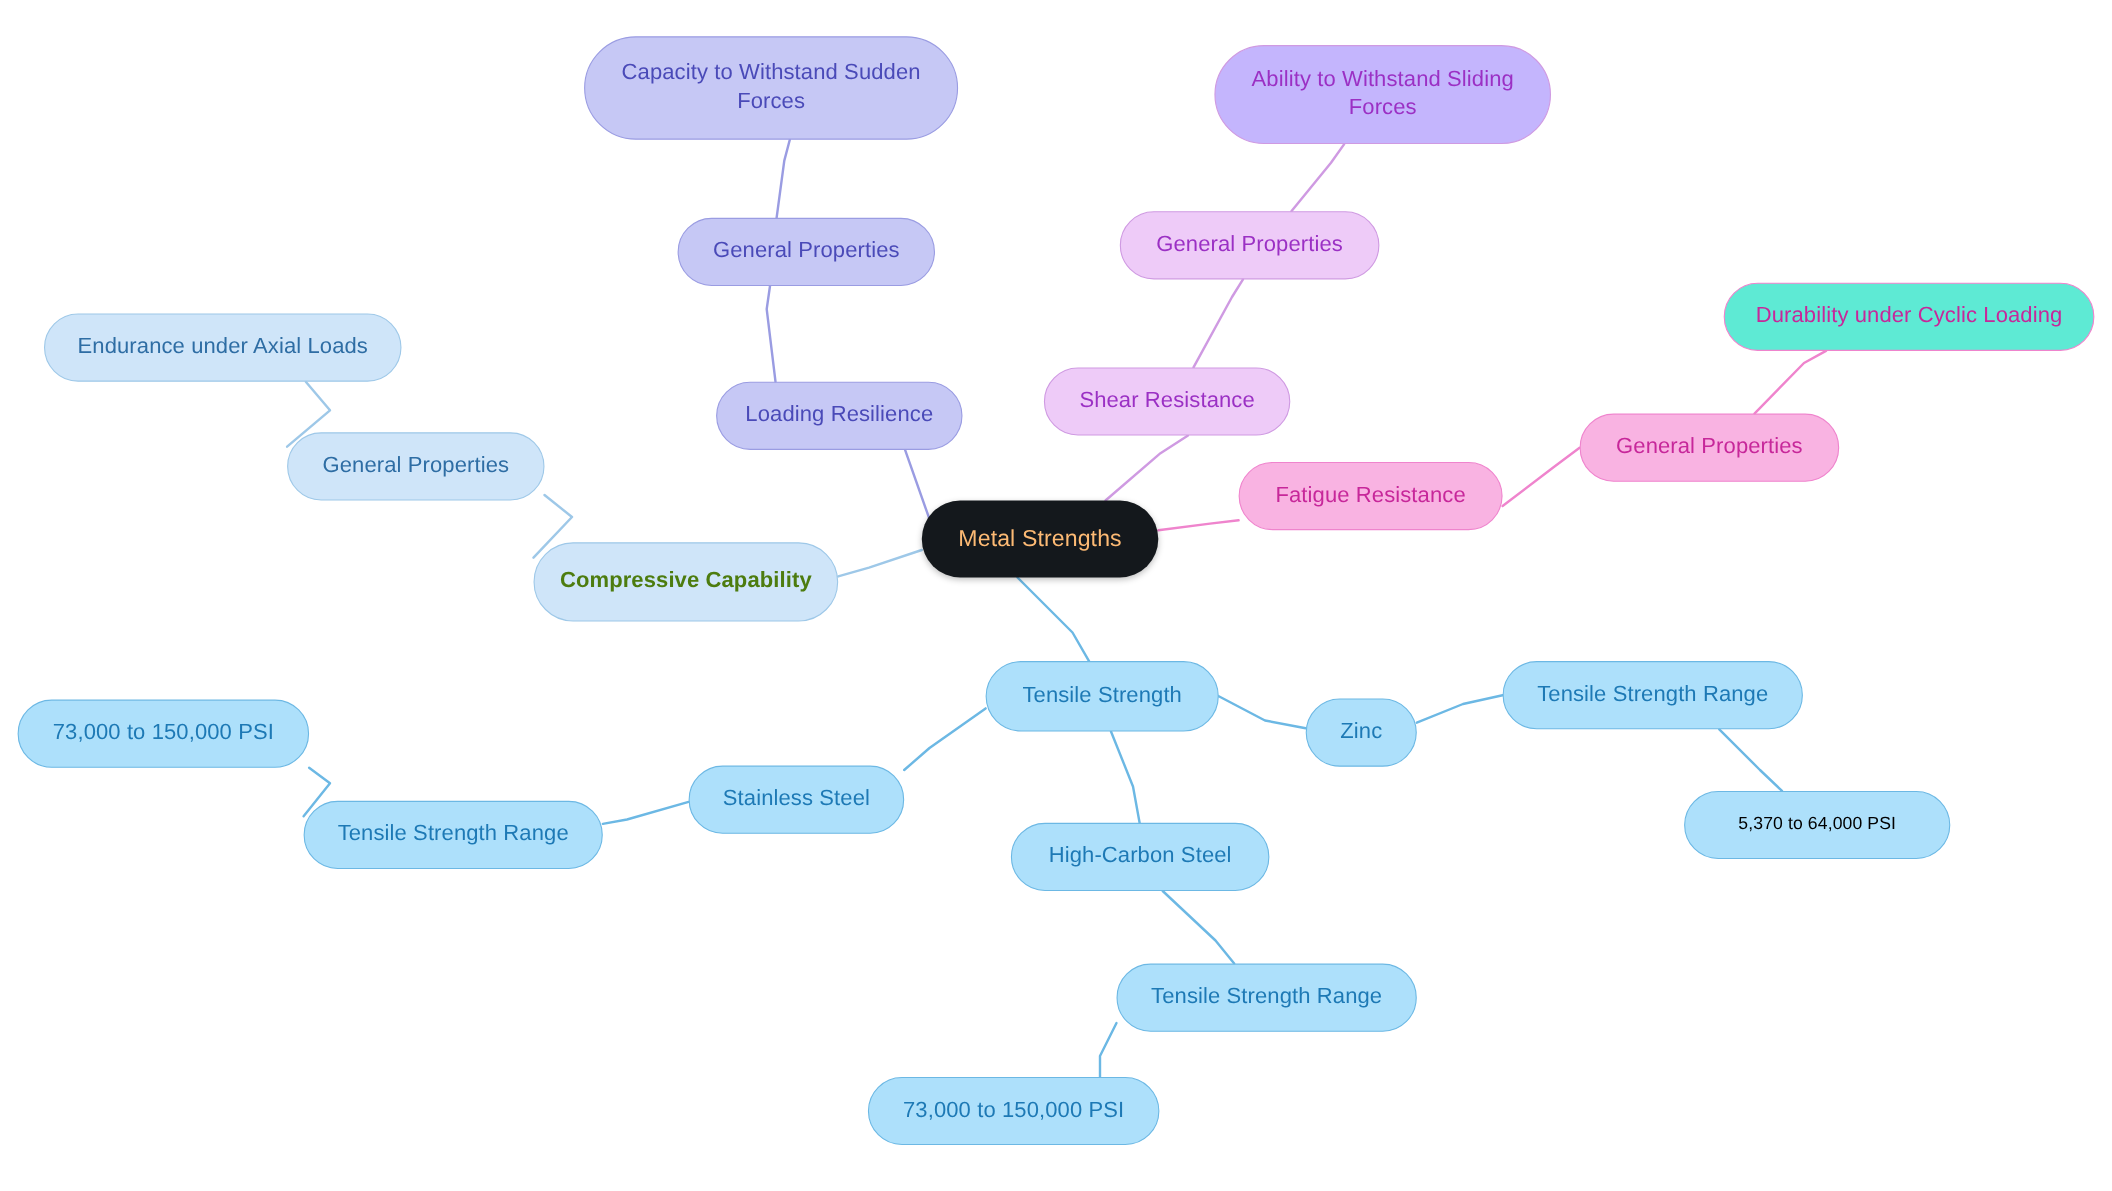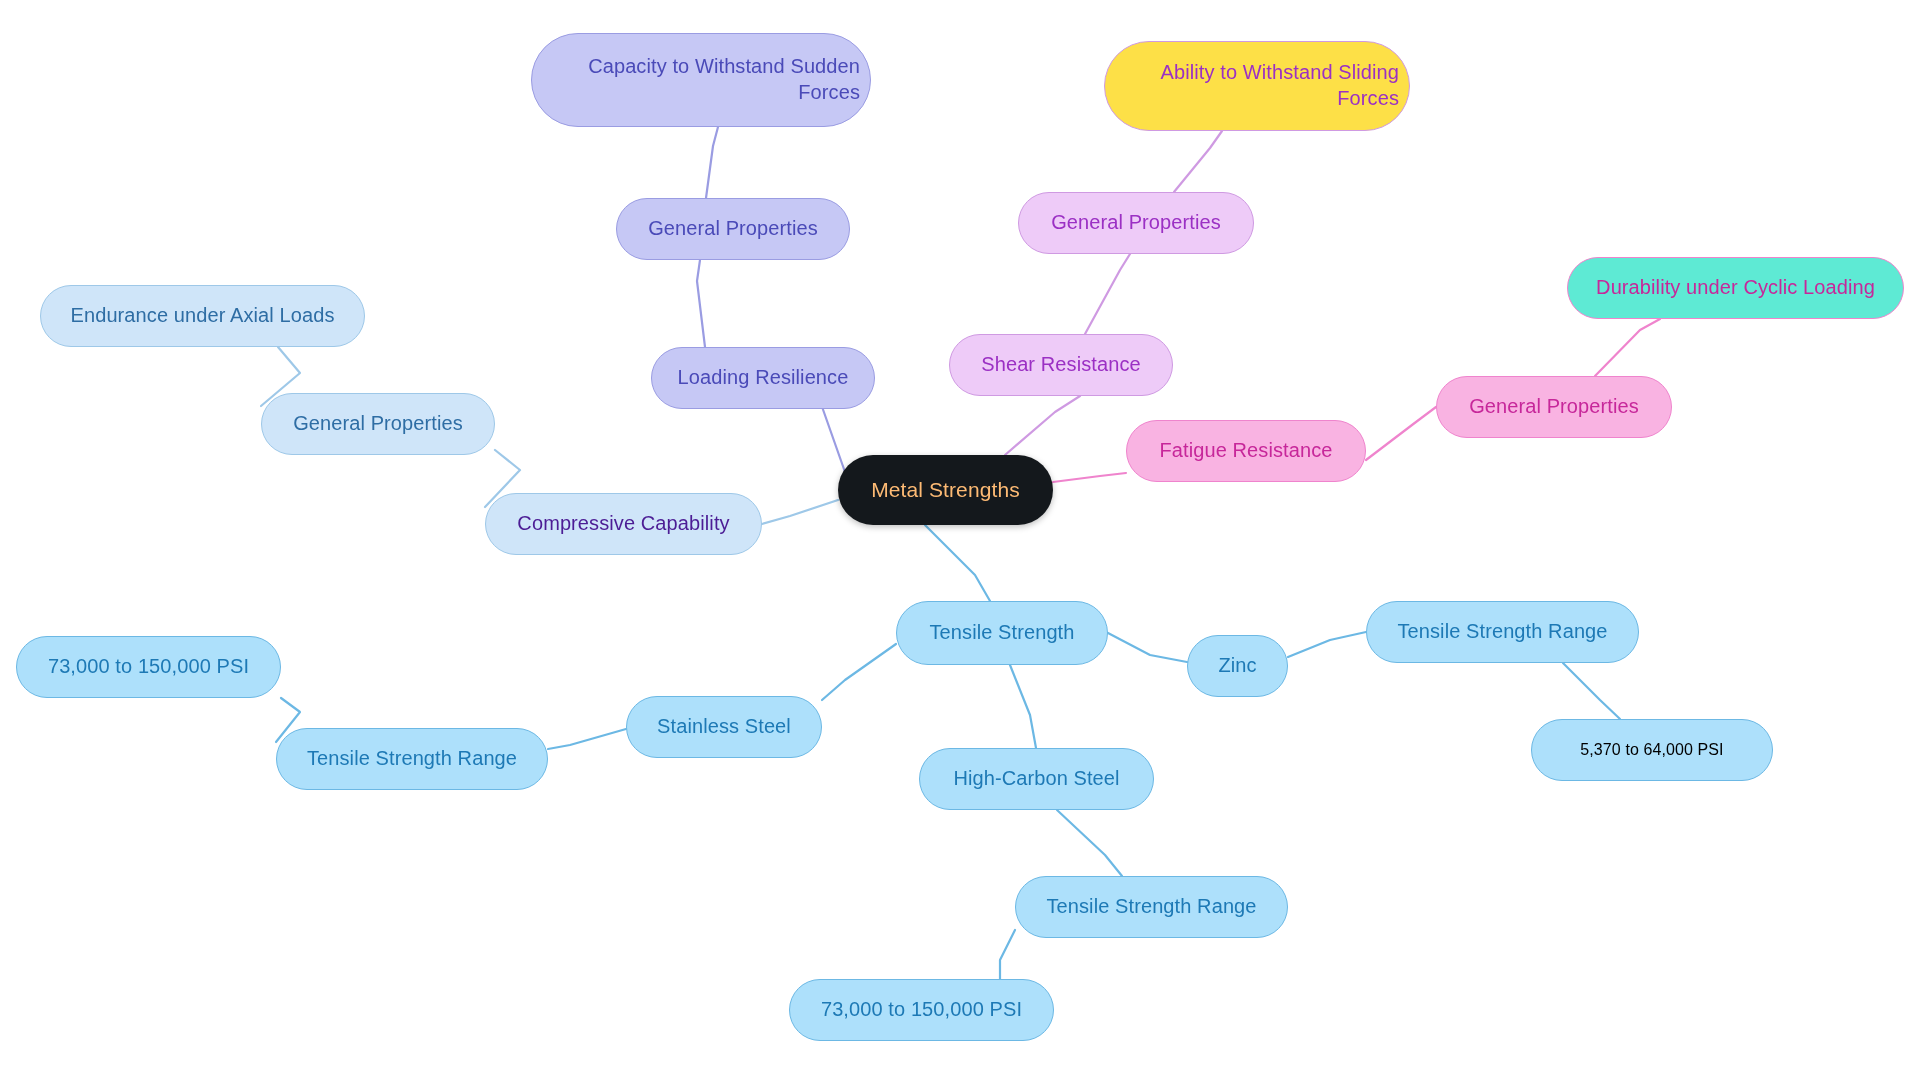--- a/index.html
+++ b/index.html
@@ -22,21 +22,21 @@
     width: 1920px;
     height: 1083px;
     pointer-events: none;
   }
   .node {
     position: absolute;
     box-sizing: border-box;
     display: flex;
     align-items: center;
     justify-content: center;
-    text-align: right;
+    text-align: center;
     border-radius: 999px;
     border-style: solid;
     border-width: 1.5px;
     line-height: 1.28;
     padding: 19px 10px;
     white-space: pre-line;
     letter-spacing: 0.1px;
   }
   .node.root {
     border-radius: 44px;
@@ -72,25 +72,25 @@
       <path d="M 1057 810 L 1105 855 L 1122 876" fill="none" stroke="#6cb8e4" stroke-width="2.2" stroke-linecap="round" stroke-linejoin="round"></path>
       <path d="M 1015 930 L 1000 960 L 1000 979" fill="none" stroke="#6cb8e4" stroke-width="2.2" stroke-linecap="round" stroke-linejoin="round"></path>
     </svg>
   <div id="node-layer">
       <div class="node root" style="left: 838px; top: 455px; width: 215px; height: 70px; background: rgb(20, 24, 28); border-color: rgb(20, 24, 28); color: #fdba74; font-size: 21px;">Metal Strengths</div>
       <div class="node" style="left: 651px; top: 347px; width: 224px; height: 62px; background: rgb(198, 200, 245); border-color: rgb(154, 156, 226); color: rgb(74, 74, 184); font-size: 20px;">Loading Resilience</div>
       <div class="node" style="left: 616px; top: 198px; width: 234px; height: 62px; background: rgb(198, 200, 245); border-color: rgb(154, 156, 226); color: rgb(74, 74, 184); font-size: 20px;">General Properties</div>
       <div class="node" style="left: 531px; top: 33px; width: 340px; height: 94px; background: rgb(198, 200, 245); border-color: rgb(154, 156, 226); color: rgb(74, 74, 184); font-size: 20px;">Capacity to Withstand Sudden Forces</div>
       <div class="node" style="left: 949px; top: 334px; width: 224px; height: 62px; background: rgb(238, 203, 248); border-color: rgb(207, 154, 226); color: rgb(155, 48, 196); font-size: 20px;">Shear Resistance</div>
       <div class="node" style="left: 1018px; top: 192px; width: 236px; height: 62px; background: rgb(238, 203, 248); border-color: rgb(207, 154, 226); color: rgb(155, 48, 196); font-size: 20px;">General Properties</div>
-      <div class="node" style="left: 1104px; top: 41px; width: 306px; height: 90px; background: #fde047; border-color: rgb(207, 154, 226); color: rgb(155, 48, 196); font-size: 20px;">Ability to Withstand Sliding Forces</div>
+      <div class="node" style="left: 1104px; top: 41px; width: 306px; height: 90px; background: #c4b5fd; border-color: rgb(207, 154, 226); color: rgb(155, 48, 196); font-size: 20px;">Ability to Withstand Sliding Forces</div>
       <div class="node" style="left: 1126px; top: 420px; width: 240px; height: 62px; background: rgb(249, 179, 226); border-color: rgb(239, 132, 205); color: rgb(199, 39, 154); font-size: 20px;">Fatigue Resistance</div>
       <div class="node" style="left: 1436px; top: 376px; width: 236px; height: 62px; background: rgb(249, 179, 226); border-color: rgb(239, 132, 205); color: rgb(199, 39, 154); font-size: 20px;">General Properties</div>
       <div class="node" style="left: 1567px; top: 257px; width: 337px; height: 62px; background: #5eead4; border-color: rgb(239, 132, 205); color: rgb(199, 39, 154); font-size: 20px;">Durability under Cyclic Loading</div>
-      <div class="node" style="left: 485px; top: 493px; width: 277px; height: 62px; background: rgb(207, 229, 249); border-color: rgb(158, 200, 232); color: #4c1d95; font-size: 20px;">Compressive Capability</div>
+      <div class="node" style="left: 485px; top: 493px; width: 277px; height: 72px; background: rgb(207, 229, 249); border-color: rgb(158, 200, 232); color: #4d7c0f; font-size: 20px; font-weight: bold;">Compressive Capability</div>
       <div class="node" style="left: 261px; top: 393px; width: 234px; height: 62px; background: rgb(207, 229, 249); border-color: rgb(158, 200, 232); color: rgb(46, 109, 164); font-size: 20px;">General Properties</div>
       <div class="node" style="left: 40px; top: 285px; width: 325px; height: 62px; background: rgb(207, 229, 249); border-color: rgb(158, 200, 232); color: rgb(46, 109, 164); font-size: 20px;">Endurance under Axial Loads</div>
       <div class="node" style="left: 896px; top: 601px; width: 212px; height: 64px; background: rgb(173, 224, 251); border-color: rgb(108, 184, 228); color: rgb(29, 121, 181); font-size: 20px;">Tensile Strength</div>
       <div class="node" style="left: 1187px; top: 635px; width: 101px; height: 62px; background: rgb(173, 224, 251); border-color: rgb(108, 184, 228); color: rgb(29, 121, 181); font-size: 20px;">Zinc</div>
       <div class="node" style="left: 1366px; top: 601px; width: 273px; height: 62px; background: rgb(173, 224, 251); border-color: rgb(108, 184, 228); color: rgb(29, 121, 181); font-size: 20px;">Tensile Strength Range</div>
       <div class="node" style="left: 1531px; top: 719px; width: 242px; height: 62px; background: rgb(173, 224, 251); border-color: rgb(108, 184, 228); color: #000000; font-size: 16px;">5,370 to 64,000 PSI</div>
       <div class="node" style="left: 626px; top: 696px; width: 196px; height: 62px; background: rgb(173, 224, 251); border-color: rgb(108, 184, 228); color: rgb(29, 121, 181); font-size: 20px;">Stainless Steel</div>
       <div class="node" style="left: 276px; top: 728px; width: 272px; height: 62px; background: rgb(173, 224, 251); border-color: rgb(108, 184, 228); color: rgb(29, 121, 181); font-size: 20px;">Tensile Strength Range</div>
       <div class="node" style="left: 16px; top: 636px; width: 265px; height: 62px; background: rgb(173, 224, 251); border-color: rgb(108, 184, 228); color: rgb(29, 121, 181); font-size: 20px;">73,000 to 150,000 PSI</div>
       <div class="node" style="left: 919px; top: 748px; width: 235px; height: 62px; background: rgb(173, 224, 251); border-color: rgb(108, 184, 228); color: rgb(29, 121, 181); font-size: 20px;">High-Carbon Steel</div>

